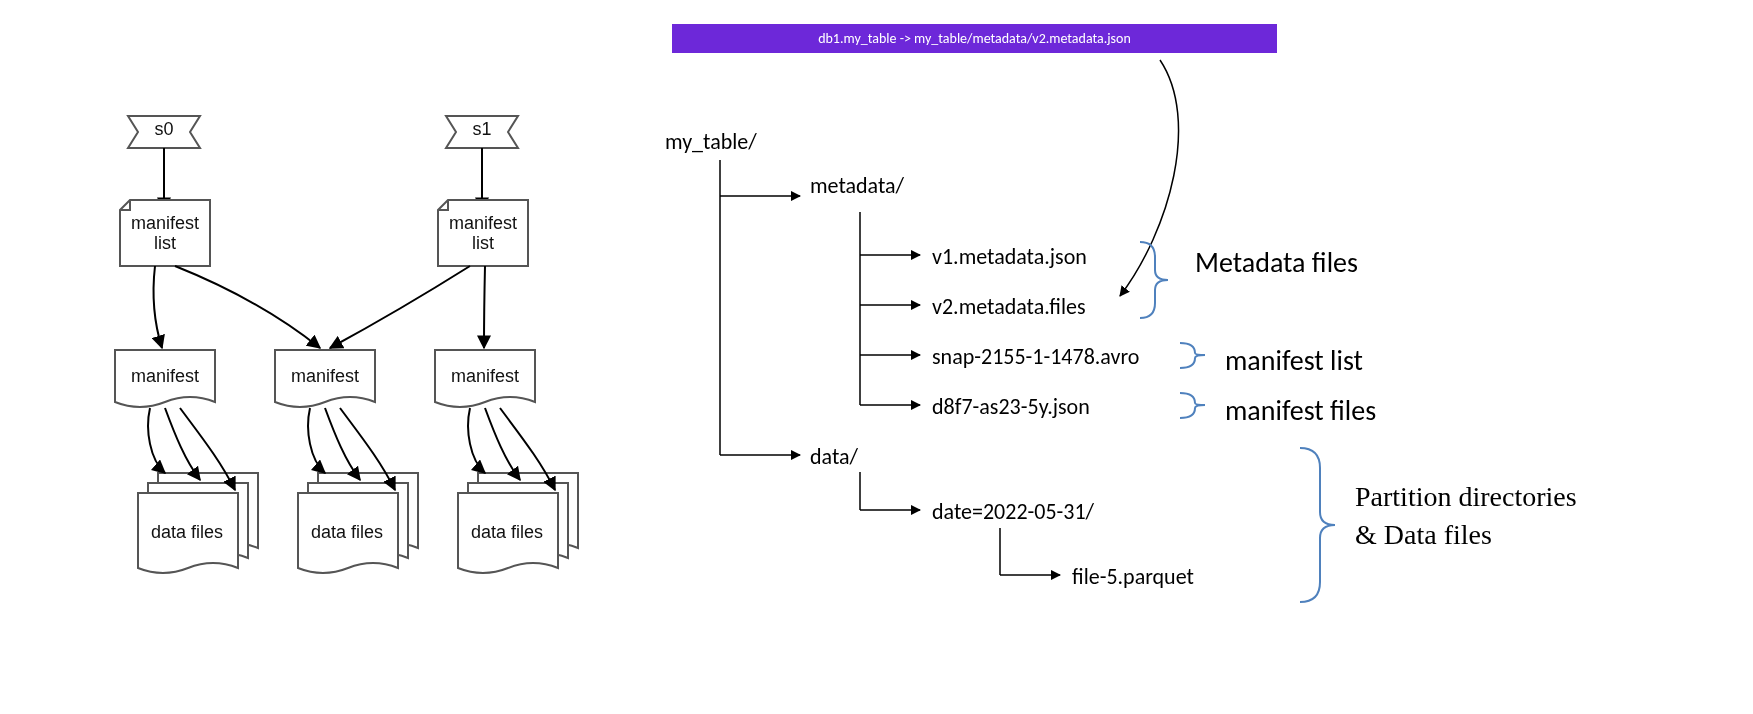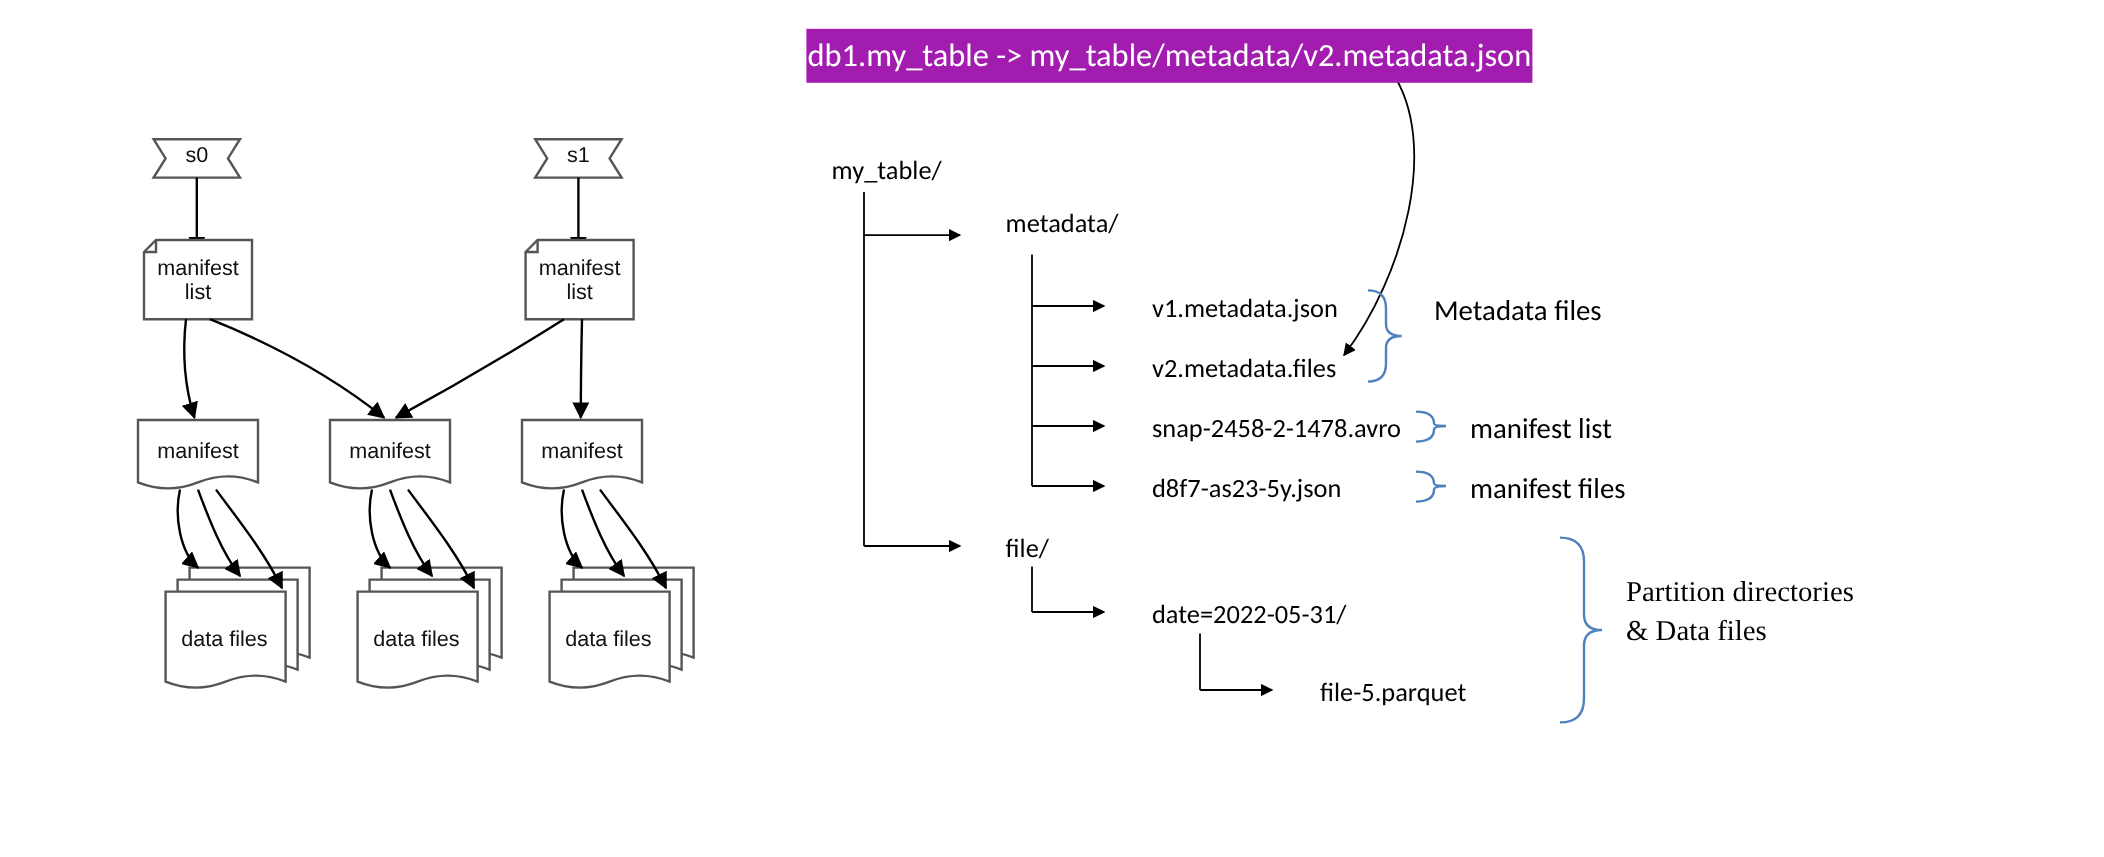--- a/index.html
+++ b/index.html
@@ -15,33 +15,32 @@
   }
   svg {
     position: absolute;
     top: 0;
     left: 0;
   }
   .abs {
     position: absolute;
   }
   .banner-box {
-    background: #a21caf;
+    background: #6d28d9;
     color: #fff;
     text-align: center;
     padding: 6px 0;
-    font-size: 27px;
+    font-size: 14px;
   }
   .file-label {
     font-size: 22px;
     color: #000;
-    margin-left: 28px;
   }
   .annot {
-    font-size: 24px;
+    font-size: 28px;
     color: #000;
   }
   .small-label {
     font-family: Liberation Sans, sans-serif;
     font-size: 18px;
     color: #111;
     text-align: center;
   }
 </style>
 </head>
@@ -169,24 +168,24 @@
 <div class="abs small-label" style="left:302px; top:522px; width:90px;">data files</div>
 <div class="abs small-label" style="left:462px; top:522px; width:90px;">data files</div>
 
 <div class="abs banner-box" style="left:672px; top:24px; width:605px;">db1.my_table -&gt; my_table/metadata/v2.metadata.json</div>
 
 <div class="abs file-label" style="left:665px; top:128px;">my_table/</div>
 <div class="abs file-label" style="left:810px; top:172px;">metadata/</div>
 
 <div class="abs file-label" style="left:932px; top:243px;">v1.metadata.json</div>
 <div class="abs file-label" style="left:932px; top:293px;">v2.metadata.files</div>
-<div class="abs file-label" style="left:932px; top:343px;">snap-2458-2-1478.avro</div>
+<div class="abs file-label" style="left:932px; top:343px;">snap-2155-1-1478.avro</div>
 <div class="abs file-label" style="left:932px; top:393px;">d8f7-as23-5y.json</div>
 
-<div class="abs file-label" style="left:810px; top:443px;">file/</div>
+<div class="abs file-label" style="left:810px; top:443px;">data/</div>
 <div class="abs file-label" style="left:932px; top:498px;">date=2022-05-31/</div>
 <div class="abs file-label" style="left:1072px; top:563px;">file-5.parquet</div>
 
 <div class="abs annot" style="left:1195px; top:245px;">Metadata files</div>
 <div class="abs annot" style="left:1225px; top:343px;">manifest list</div>
 <div class="abs annot" style="left:1225px; top:393px;">manifest files</div>
 <div class="abs annot" style="left:1355px; top:478px; white-space:pre-line; line-height:1.35;font-family:Liberation Serif, serif;">Partition directories
 &amp; Data files</div>
 
 </body></html>

